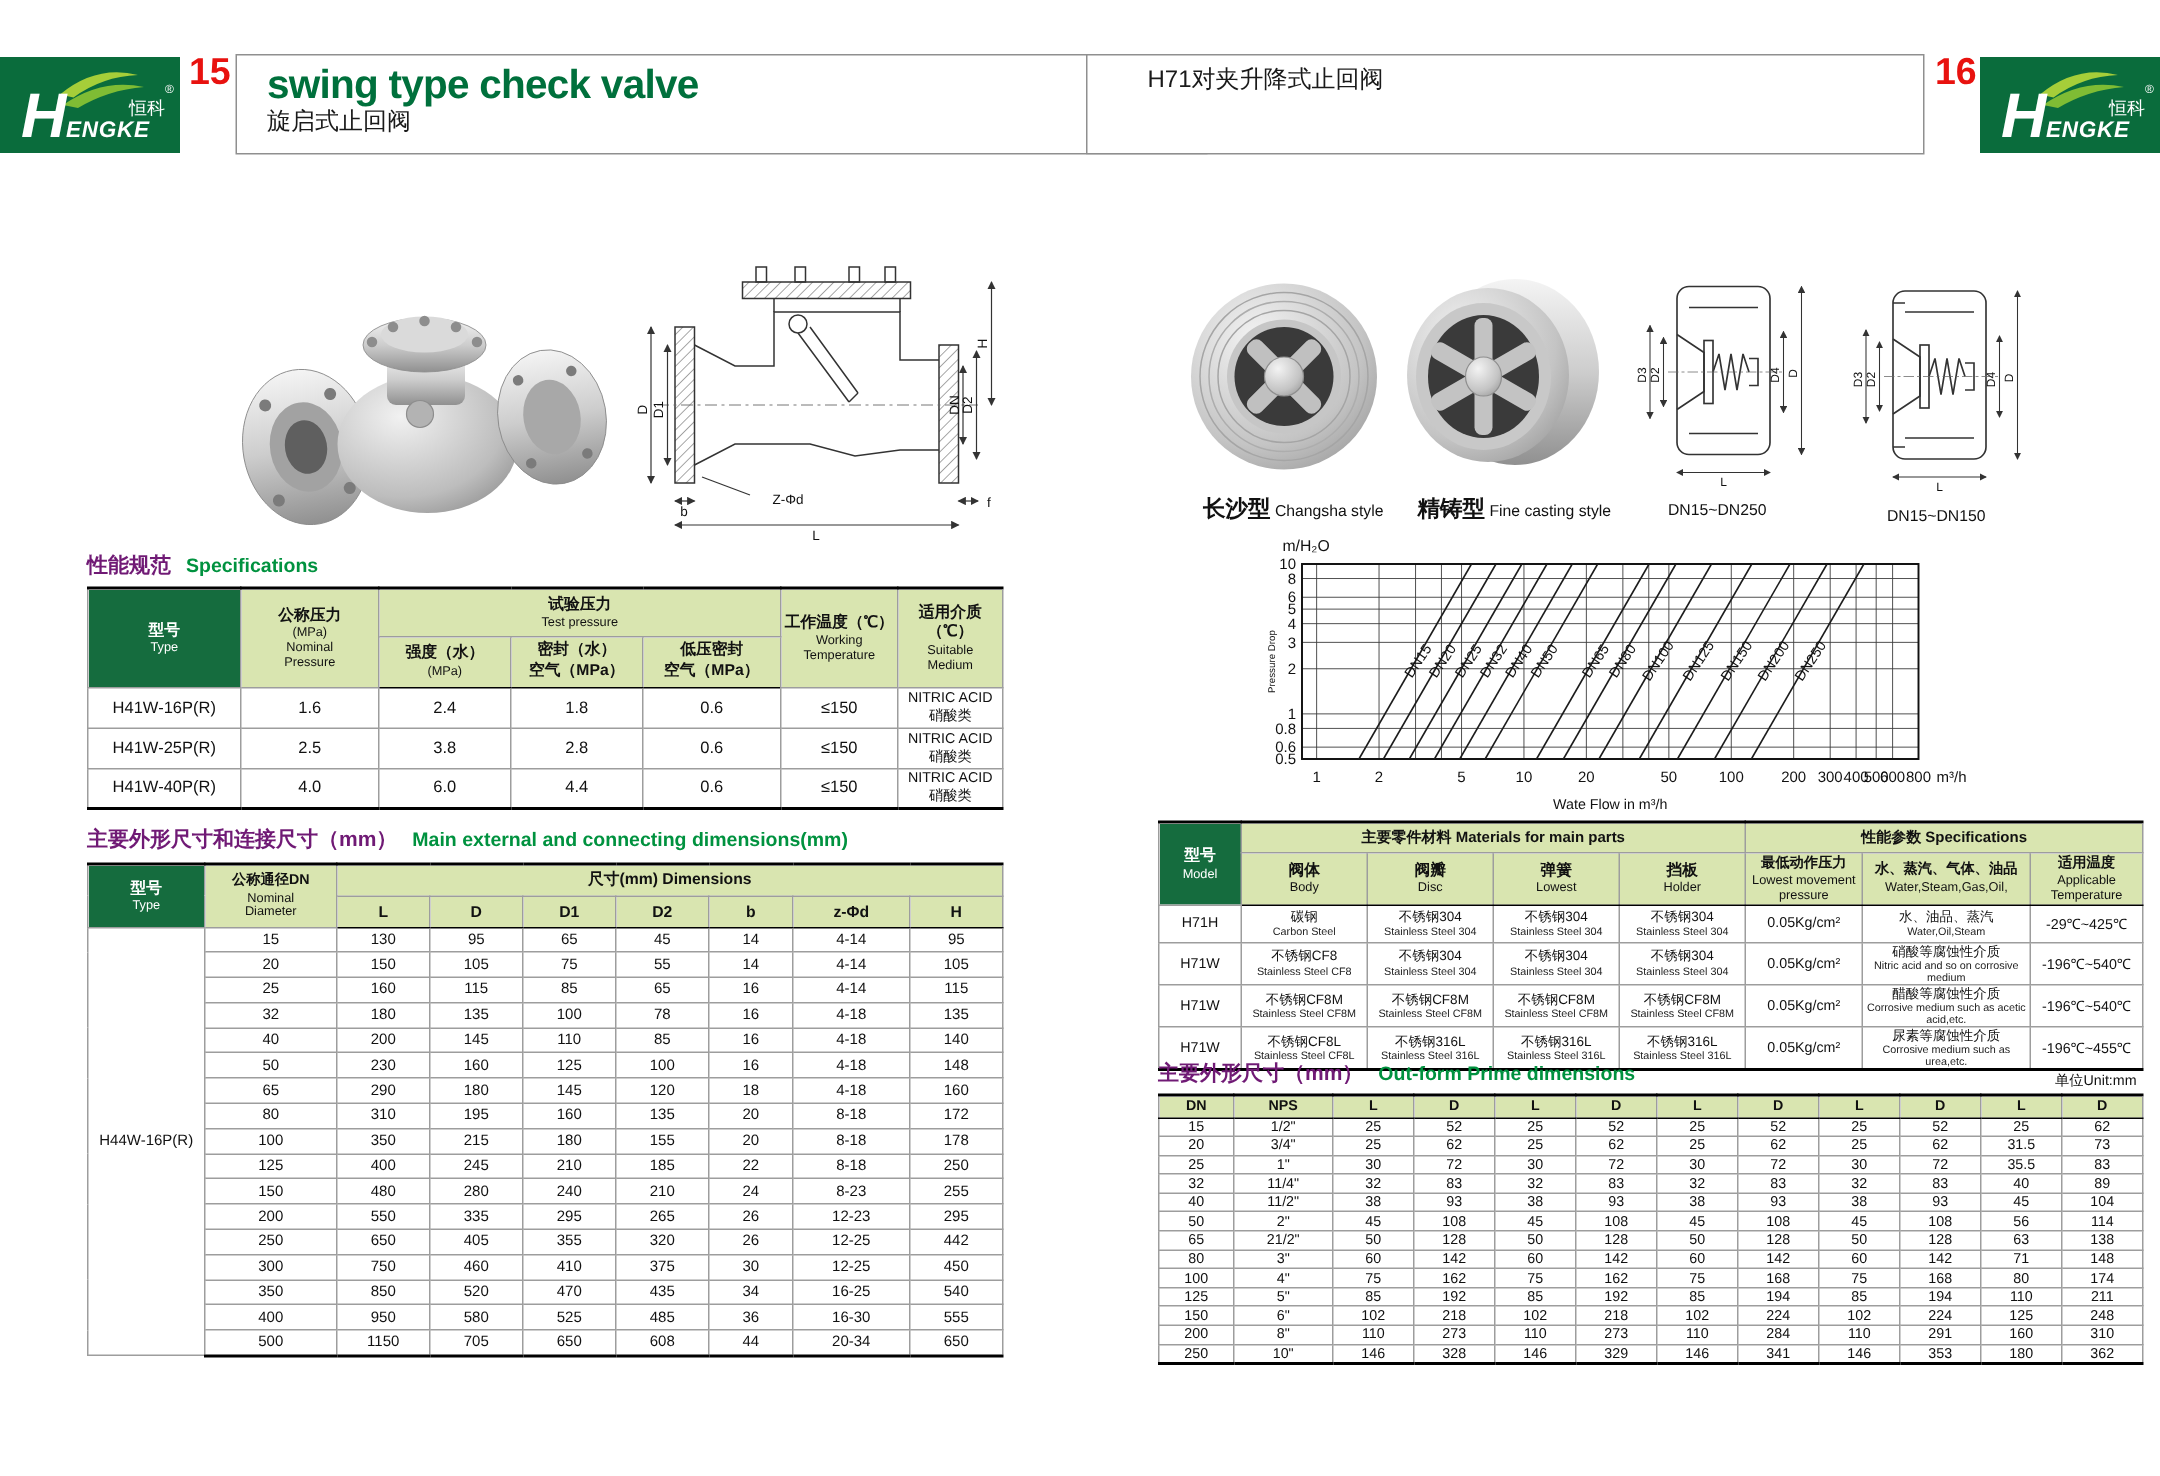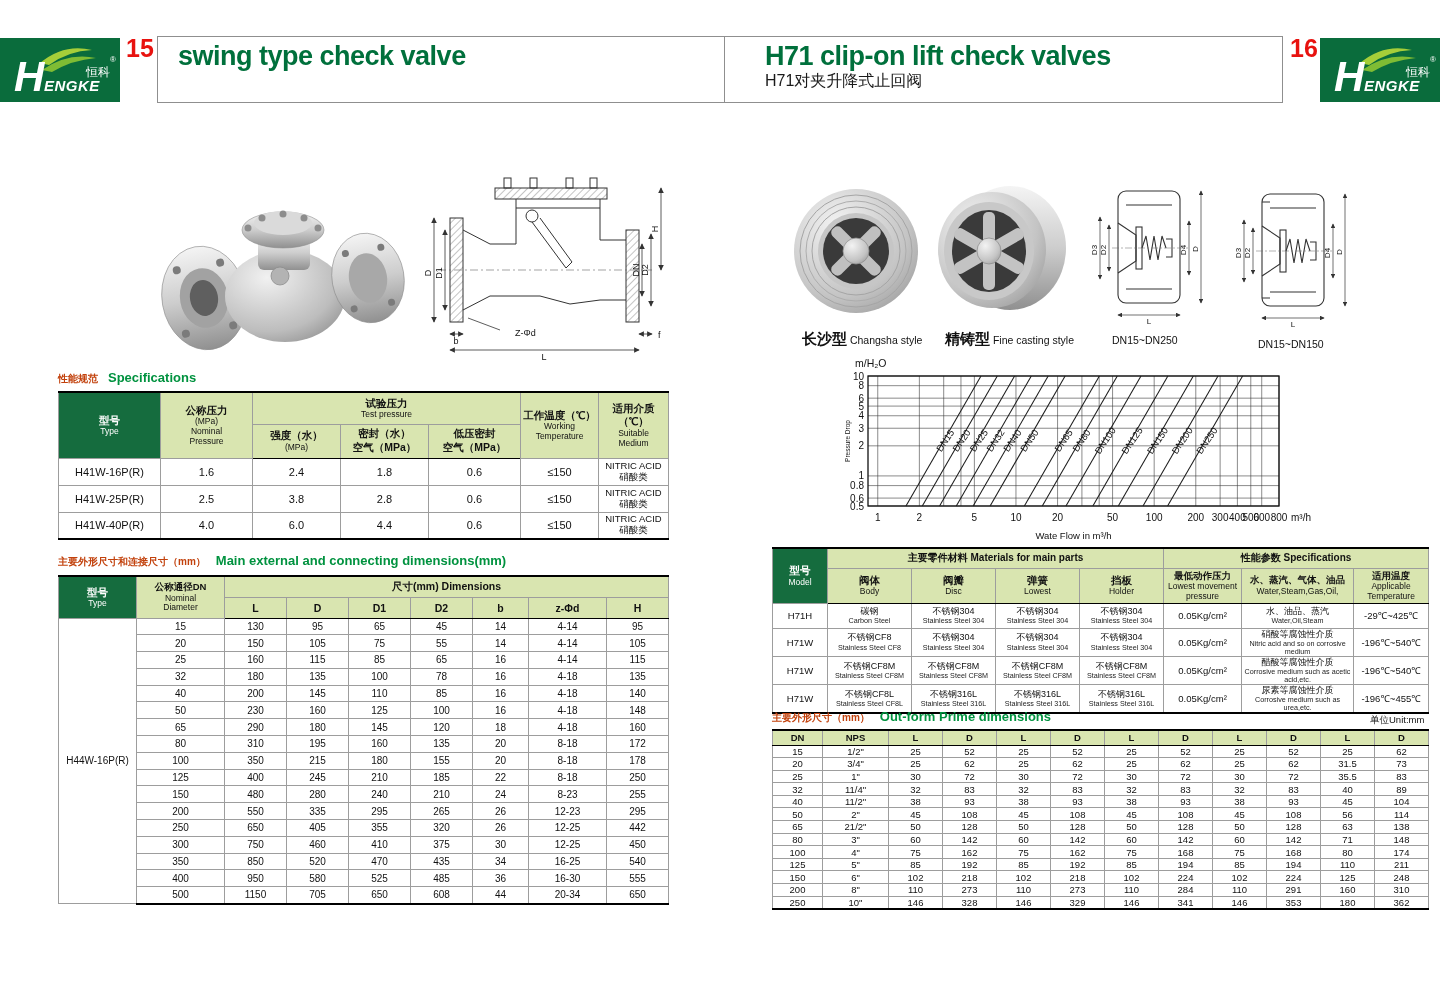--- a/index.html
+++ b/index.html
@@ -9,21 +9,21 @@
   
   .logo{position:absolute;top:38px;width:120px;height:64px;background:#0a6c3c}
   .pagenum{position:absolute;top:34px;font-size:25px;font-weight:bold;color:#e8120f}
   .titlebox{position:absolute;top:36px;height:67px;border:1px solid #8f8f8f;box-sizing:border-box;
             background:#fff;padding:5px 0 0 20px}
   .title-en{font-size:27px;font-weight:bold;color:#00703c;line-height:1.05;letter-spacing:-0.5px}
   .title-cn{font-size:16px;color:#1a1a1a;margin-top:1px}
 
   
   .section{position:absolute;font-weight:bold;white-space:nowrap}
-  .section .cn{font-size:10px;color:#c2410c}
+  .section .cn{font-size:14px;color:#701a75}
   .section .en{font-size:13px;color:#00923f;margin-left:10px}
   .unit{position:absolute;font-size:9.5px;color:#111}
 
   
   .cat{position:absolute;border-collapse:collapse;table-layout:fixed;background:#fff;border-top:2px solid #000}
   .cat th,.cat td{border:1px solid #9d9d9d;padding:0;text-align:center;vertical-align:middle;color:#111;overflow:hidden}
   .cat thead tr:last-child th{border-bottom:1.6px solid #000}
   .cat tbody tr:last-child td{border-bottom:2px solid #000}
   .hdark{background:#156c3e;color:#fff}
   .hdark .hcn,.hdark .hen{color:#fff}
@@ -71,23 +71,23 @@
       <path d="M42,32 Q68,14 96,20 Q72,22 52,34 Z" fill="#7fbc34"></path>
       <text x="14" y="53" font-size="42" font-style="italic" font-weight="bold" fill="#fff">H</text>
       <text x="44" y="53" font-size="15" font-style="italic" font-weight="bold" fill="#fff" letter-spacing="0.5">ENGKE</text>
       <text x="86" y="38" font-size="12" fill="#fff">恒科</text>
       <text x="110" y="24" font-size="8" fill="#fff">®</text>
     </svg>
   </div>
   <div class="pagenum" style="left:126px">15</div>
   <div class="titlebox" style="left:157px;width:648px">
     <div class="title-en">swing type check valve</div>
+    <div class="title-cn">旋启式止回阀</div>
   </div>
   <div class="titlebox" style="left:724px;width:559px;padding-left:40px">
-    <div class="title-en">H71 clip-on lift check valves</div>
     <div class="title-cn">H71对夹升降式止回阀</div>
   </div>
   <div class="pagenum" style="left:1290px">16</div>
   <div class="logo" style="left:1320px">
     <svg viewBox="0 0 120 64" width="120" height="64">
       <path d="M40,25 Q64,5 92,12 Q68,13 49,27 Z" fill="#a6ce39"></path>
       <path d="M42,32 Q68,14 96,20 Q72,22 52,34 Z" fill="#7fbc34"></path>
       <text x="14" y="53" font-size="42" font-style="italic" font-weight="bold" fill="#fff">H</text>
       <text x="44" y="53" font-size="15" font-style="italic" font-weight="bold" fill="#fff" letter-spacing="0.5">ENGKE</text>
       <text x="86" y="38" font-size="12" fill="#fff">恒科</text>

